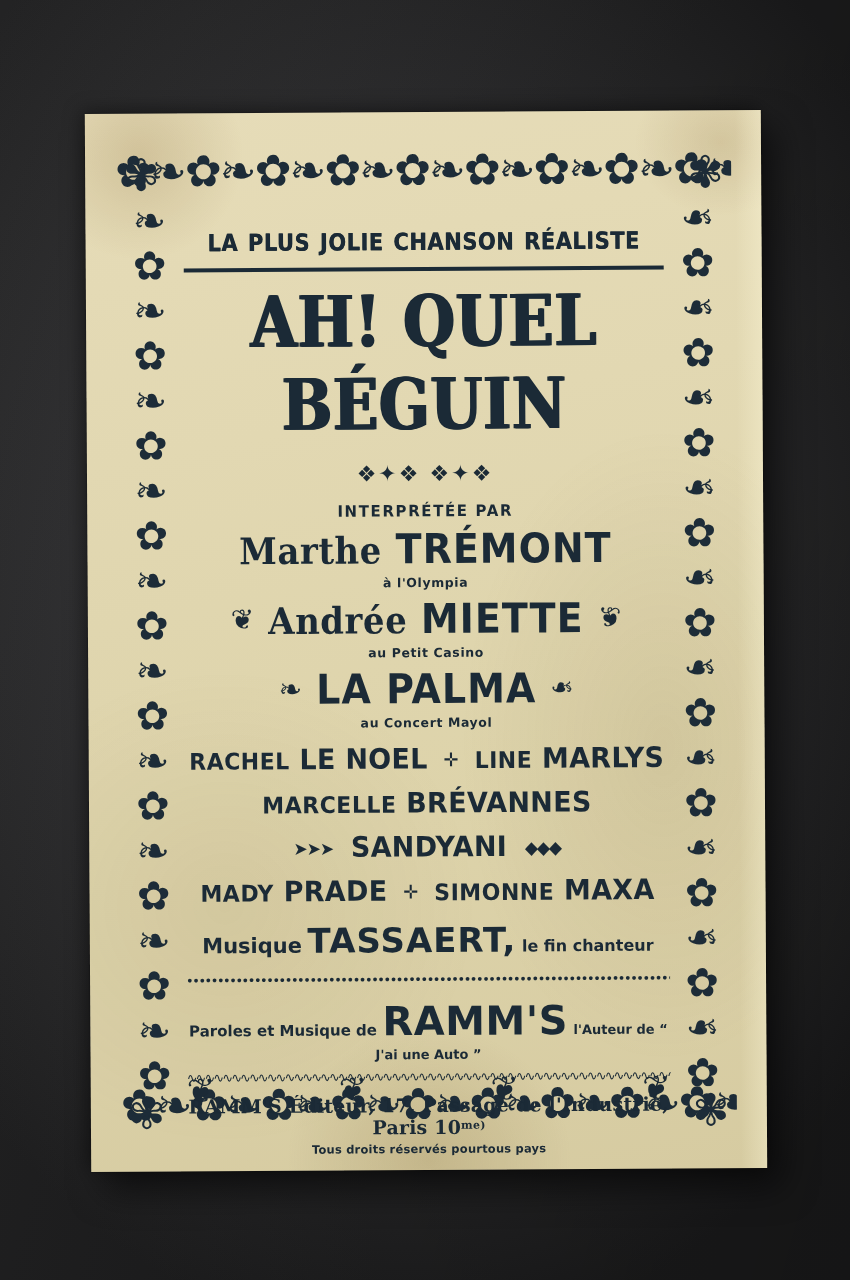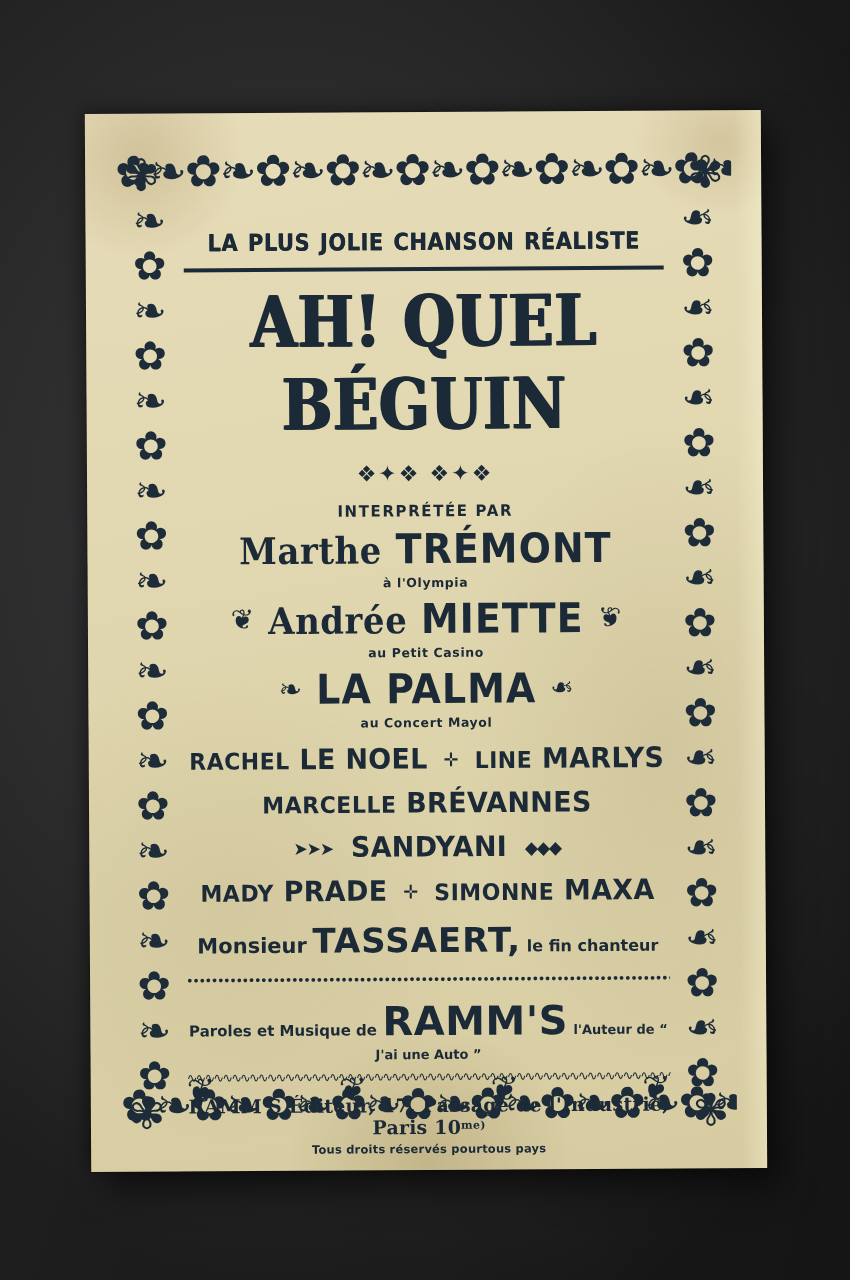--- a/index.html
+++ b/index.html
@@ -396,21 +396,21 @@
 
     <div class="troupe-line">
       <span class="sm">MADY</span>
       <span>PRADE</span>
       <span class="dia">✛</span>
       <span class="sm">SIMONNE</span>
       <span>MAXA</span>
     </div>
 
     <div class="solo-line">
-      <span class="pre">Monsieur</span>
+      <span class="pre">Musique</span>
       <span class="big">TASSAERT,</span>
       <span class="post">le fin chanteur</span>
     </div>
 
     <div class="dot-rule">••••••••••••••••••••••••••••••••••••••••••••••••••••••••••••••••••••••••••••••••••••••••••••</div>
 
     <div class="credit">
       <span class="lbl">Paroles et Musique de</span>
       <span class="brand">RAMM'S</span>
       <span class="sub">l'Auteur de “ J'ai une Auto ”</span>

